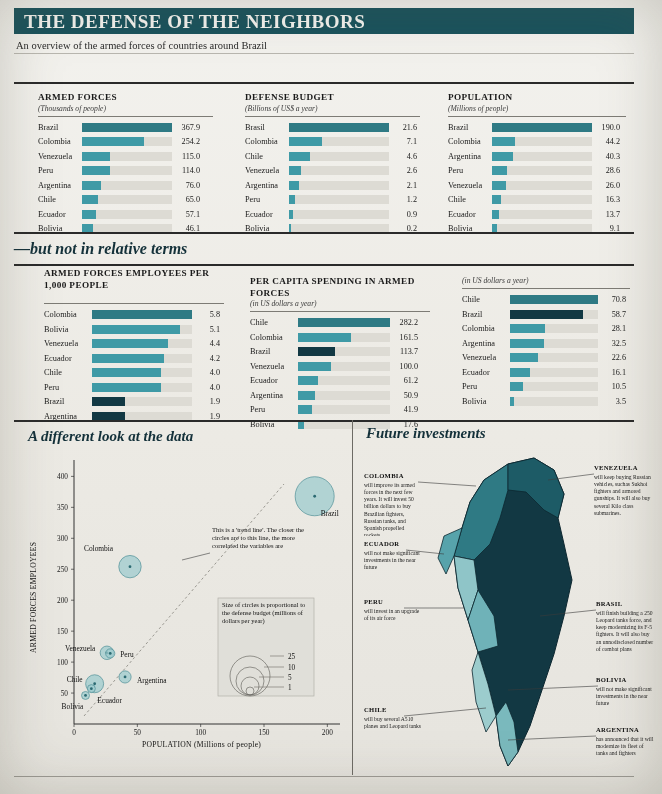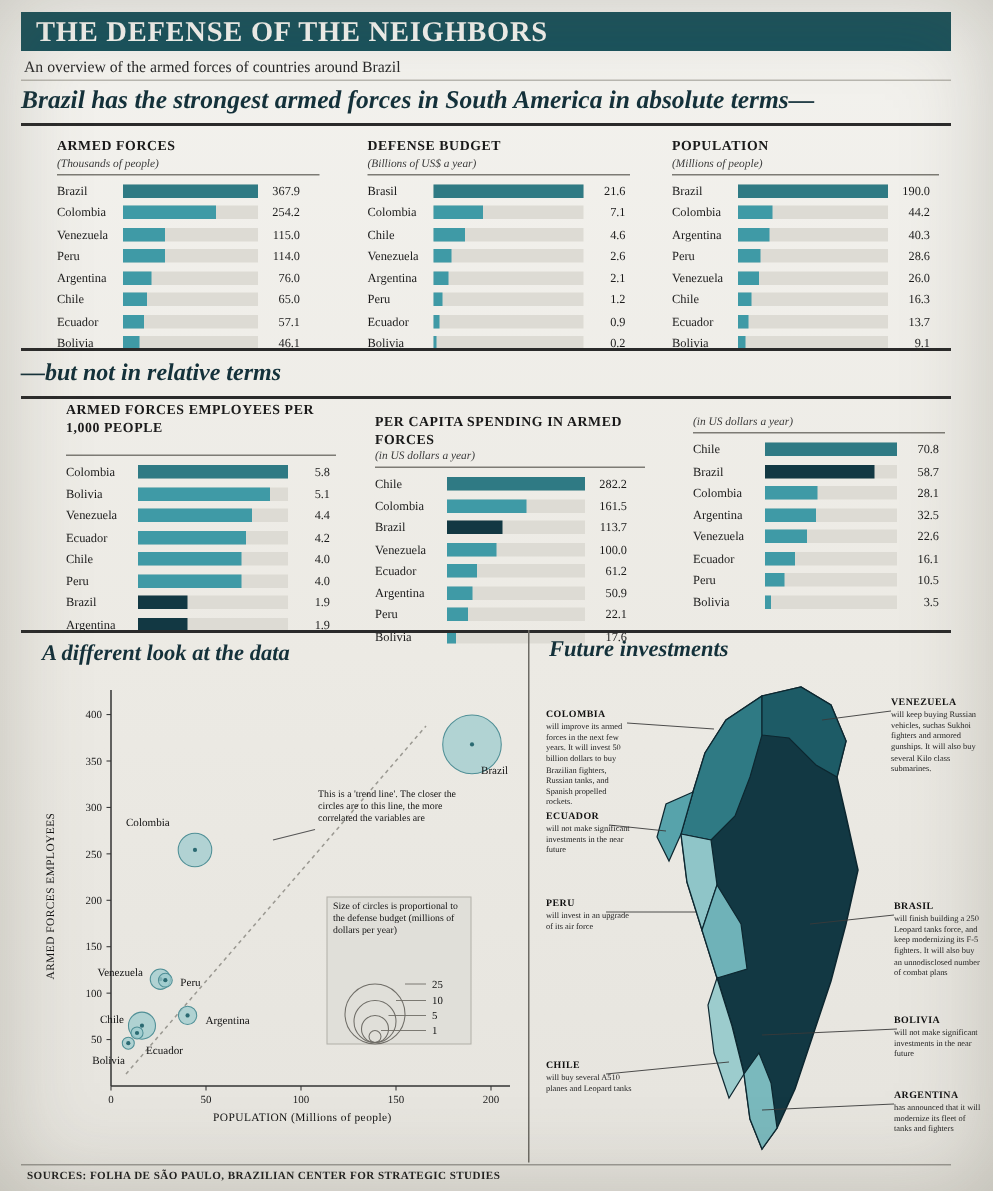--- a/index.html
+++ b/index.html
@@ -100,21 +100,20 @@
 </head>
 <body>
 
 <div class="page">
 
   <div class="title-bar">
     <div class="txt">THE DEFENSE OF THE NEIGHBORS</div>
   </div>
   <div class="subtitle">An overview of the armed forces of countries around Brazil</div>
   <div class="rule" style="left:14px;top:53px;width:620px;"></div>
-  <div class="headline">Brazil has the strongest armed forces in South America in absolute terms—</div>
   <div class="rule" style="left:14px;top:82px;width:620px;height:2px;background:#2a2a2a;"></div>
 
   <div class="block" id="b0" style="left:38px;top:92px;width:175px;">
     <h3>ARMED FORCES</h3>
     <span class="unit">(Thousands of people)</span>
     <div class="hdr-rule"></div>
     <div class="bars">
         <div class="row">
           <div class="lbl" style="width: 44px;">Brazil</div>
           <div class="track" style="flex: 0 0 auto; width: 90px;">
@@ -414,21 +413,21 @@
           <div class="track" style="flex: 0 0 auto; width: 92px;">
             <div class="bar" style="width: 16.5939px;"></div>
           </div>
           <div class="val">50.9</div>
         </div>
         <div class="row">
           <div class="lbl" style="width: 48px;">Peru</div>
           <div class="track" style="flex: 0 0 auto; width: 92px;">
             <div class="bar" style="width: 13.6598px;"></div>
           </div>
-          <div class="val">22.1</div>
+          <div class="val">41.9</div>
         </div>
         <div class="row">
           <div class="lbl" style="width: 48px;">Bolivia</div>
           <div class="track" style="flex: 0 0 auto; width: 92px;">
             <div class="bar" style="width: 5.73777px;"></div>
           </div>
           <div class="val">17.6</div>
         </div>
       </div>
   </div>
@@ -665,15 +664,14 @@
     </g>
     <g>
       <text class="mp-country" x="238" y="292">ARGENTINA</text>
       <foreignObject x="238" y="296" width="60" height="28">
         <div xmlns="http://www.w3.org/1999/xhtml" style="font-family:'Liberation Serif',serif;font-size:5.6px;line-height:1.28;color:#222;">has announced that it will modernize its fleet of tanks and fighters</div>
       </foreignObject>
     </g>
   </svg>
 
   <div class="src-rule"></div>
-  <div class="source">SOURCES: FOLHA DE SÃO PAULO, BRAZILIAN CENTER FOR STRATEGIC STUDIES</div>
   <div class="vign"></div>
 </div>
 
 </body></html>

